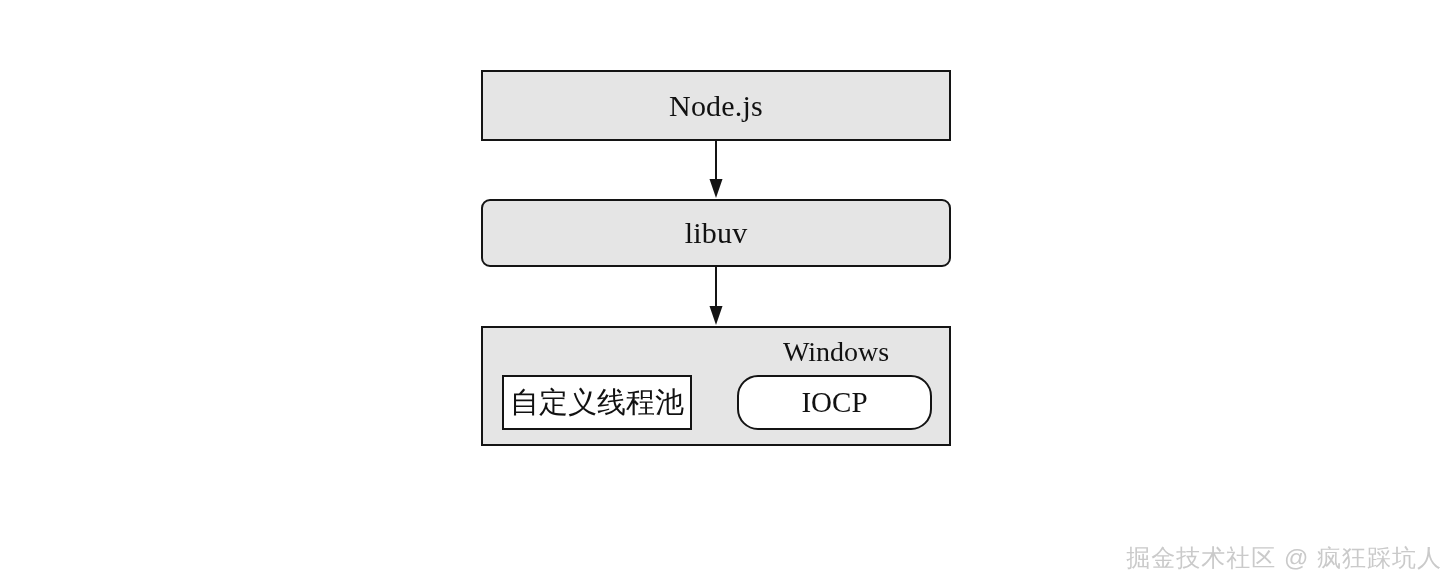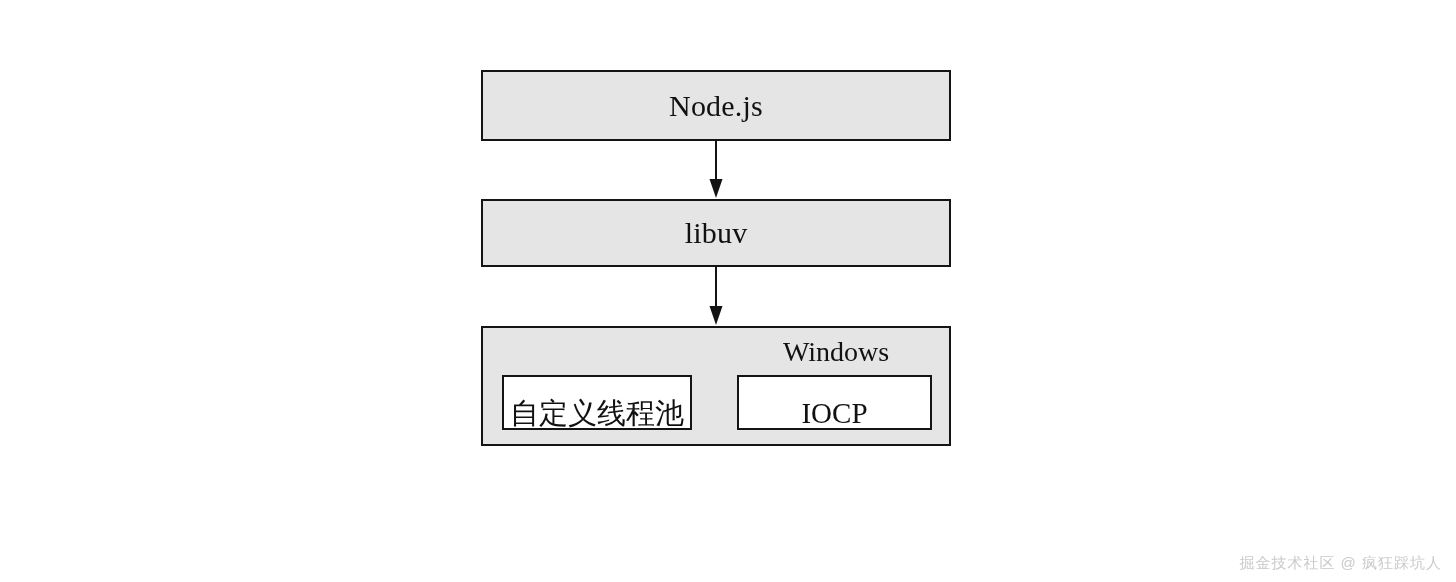--- a/index.html
+++ b/index.html
@@ -48,20 +48,21 @@
     width: 470px;
     height: 71px;
   }
 
   
   #libuv-box {
     left: 481px;
     top: 199px;
     width: 470px;
     height: 68px;
+    border-radius: 9px;
   }
 
   
   #platform-box {
     left: 481px;
     top: 326px;
     width: 470px;
     height: 120px;
     display: block;
   }
@@ -86,34 +87,35 @@
     color: #111111;
     white-space: nowrap;
   }
 
   .inner-box {
     position: absolute;
     box-sizing: border-box;
     border: 2px solid #141414;
     background: #ffffff;
     display: flex;
-    align-items: flex-end;
+    align-items: center;
     justify-content: center;
   }
   #threadpool-box {
     left: 17px;
     top: 47px;
     width: 190px;
     height: 55px;
   }
   #iocp-box {
     left: 14px;
     top: 47px;
     width: 195px;
     height: 55px;
+    border-radius: 21px;
   }
   .inner-label {
     font-family: "Liberation Serif", "DejaVu Serif", serif;
     font-size: 29px;
     line-height: 1;
     color: #111111;
     white-space: nowrap;
   }
 
   
@@ -138,21 +140,21 @@
     white-space: pre;
     letter-spacing: 0.5px;
   }
 
   
   #watermark {
     position: absolute;
     right: 14px;
     bottom: 12px;
     font-family: "Liberation Sans", "DejaVu Sans", sans-serif;
-    font-size: 15px;
+    font-size: 24px;
     line-height: 1;
     color: #cacaca;
     white-space: nowrap;
     letter-spacing: 1px;
     user-select: none;
   }
 </style>
 </head>
 <body>
 

